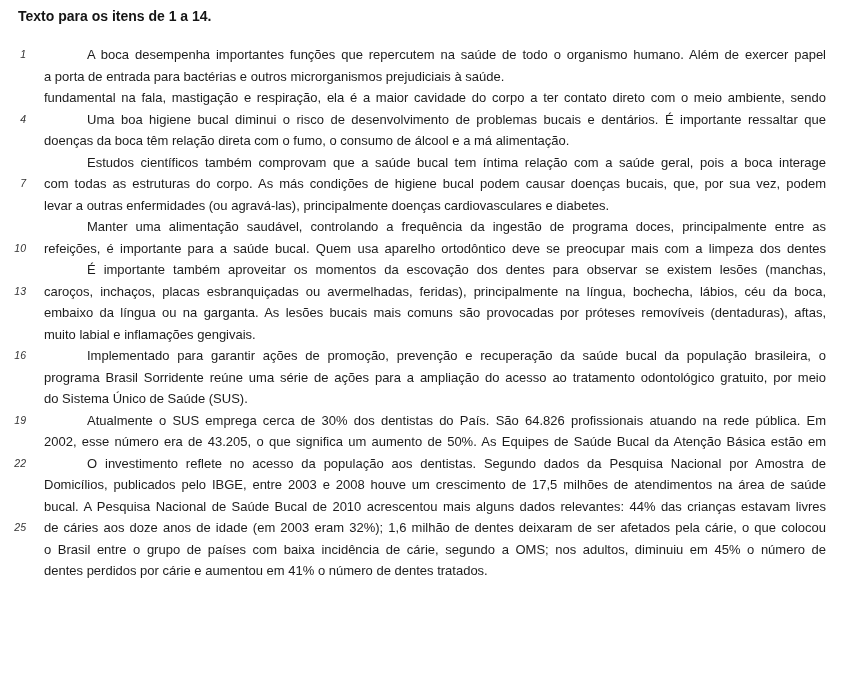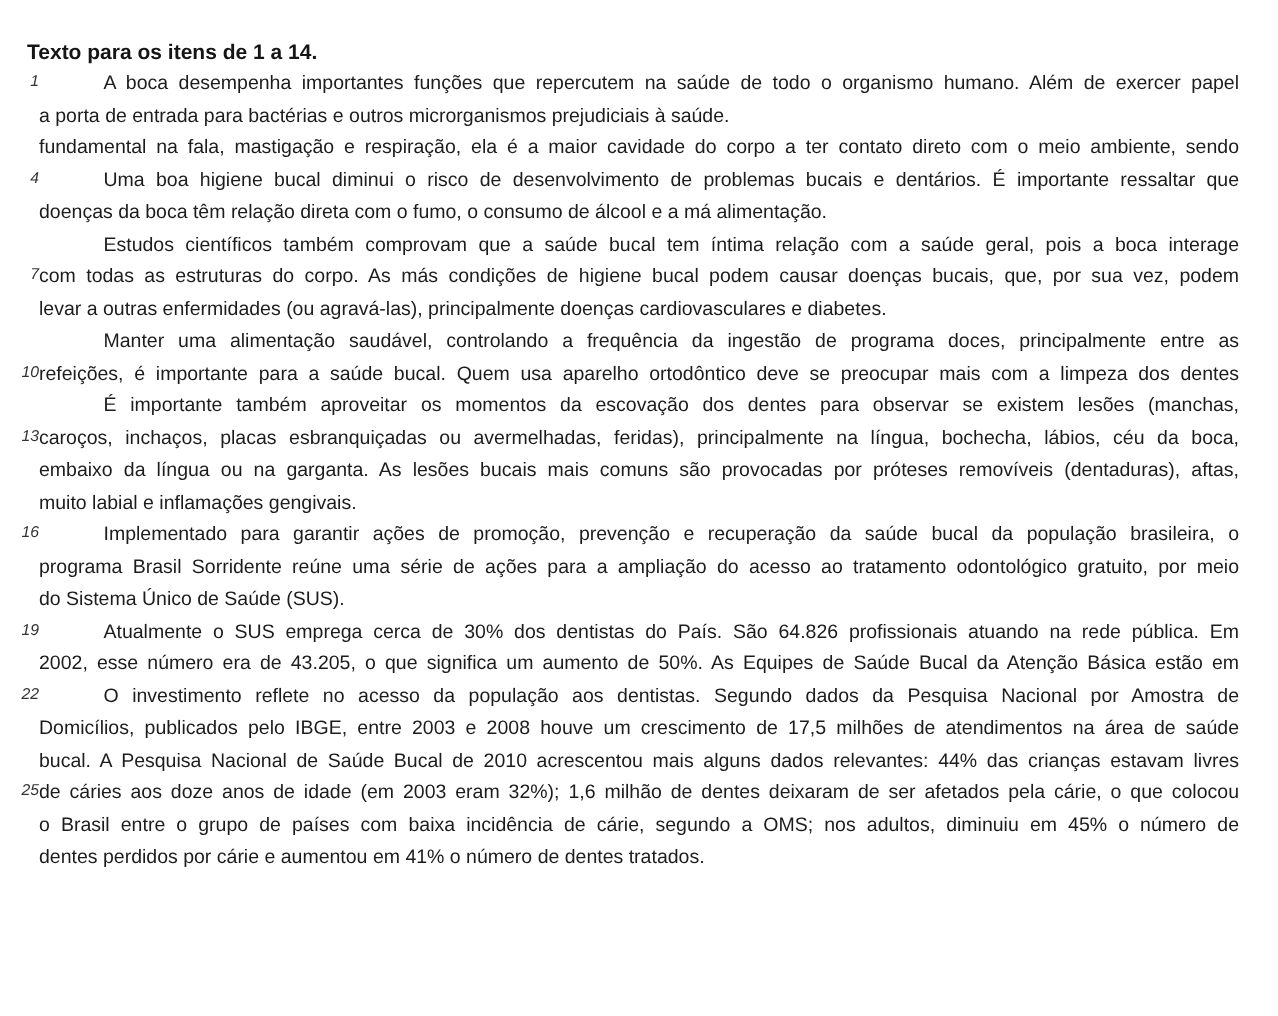--- a/index.html
+++ b/index.html
@@ -11,21 +11,21 @@
     width: 852px;
     height: 677px;
     position: relative;
     font-family: "Liberation Sans", sans-serif;
     color: #1c1c1c;
     overflow: hidden;
   }
   .doc-title {
     position: absolute;
     left: 18px;
-    top: 26px;
+    top: 8px;
     font-size: 14px;
     font-weight: bold;
     color: #151515;
     white-space: nowrap;
   }
   .text-body {
     position: absolute;
     left: 0;
     top: 44px;
     width: 826px;
@@ -40,21 +40,21 @@
     flex: 0 0 26px;
     width: 26px;
     text-align: right;
     font-style: italic;
     font-size: 10.5px;
     color: #333333;
     line-height: 21.5px;
   }
   .linetext {
     flex: 1 1 auto;
-    margin-left: 0;
+    margin-left: 18px;
     display: block;
     text-align: justify;
     text-align-last: justify;
     white-space: nowrap;
     overflow: visible;
   }
   .line.first .linetext {
     padding-left: 43px;
   }
   .line.last .linetext {

